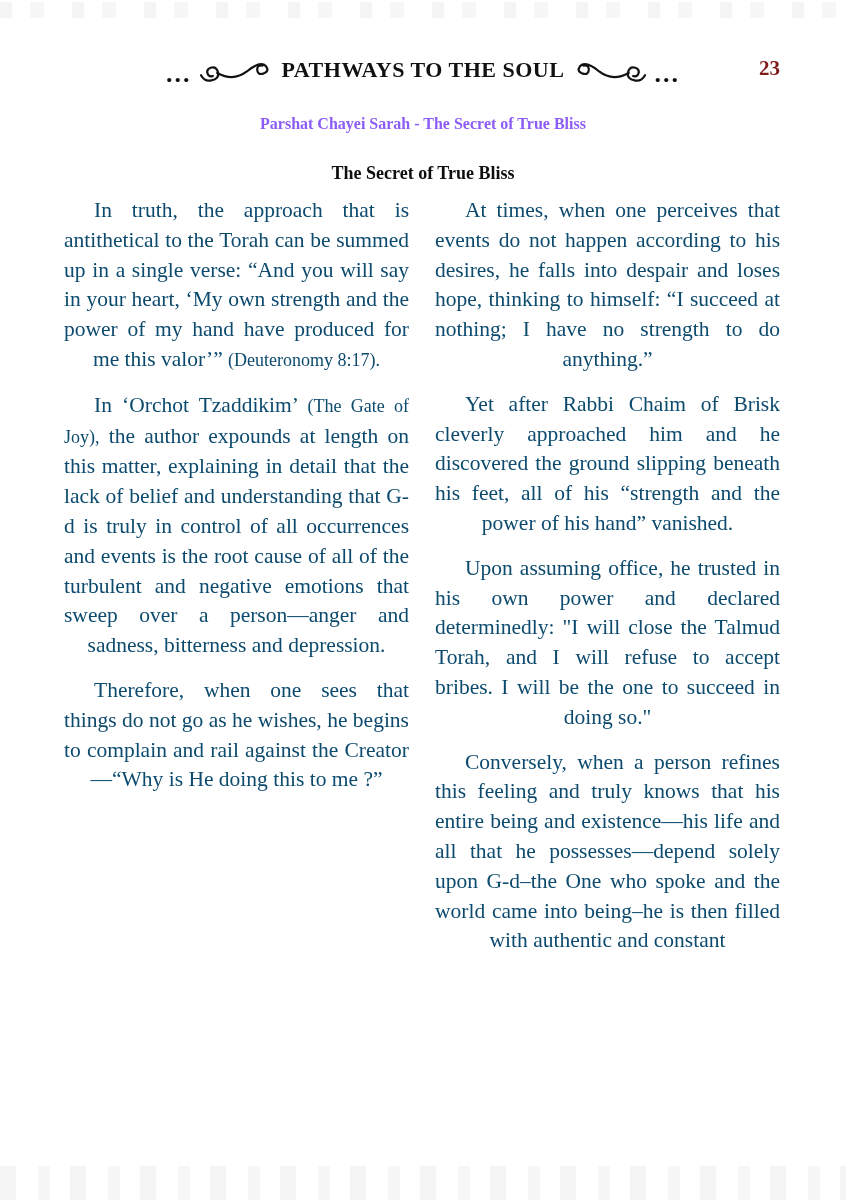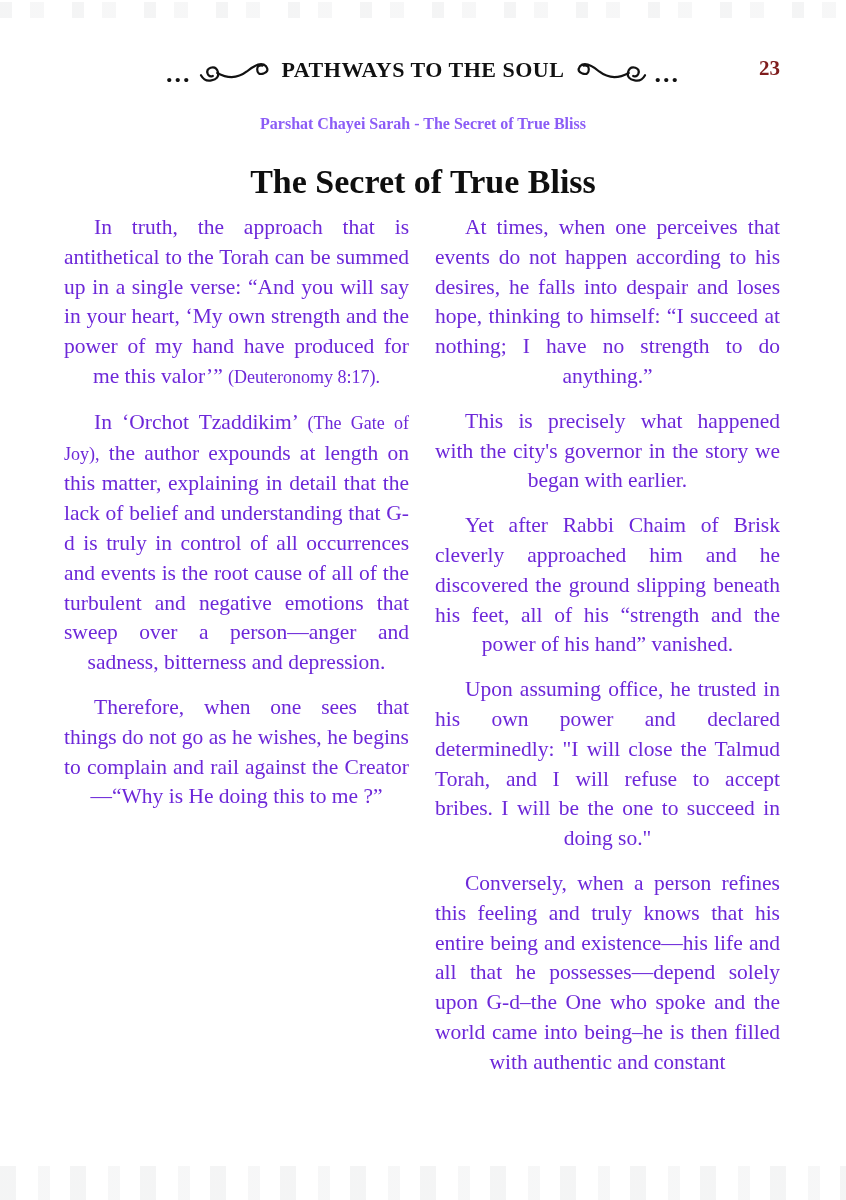--- a/index.html
+++ b/index.html
@@ -84,41 +84,41 @@
   }
   .chapter-subtitle {
     margin-top: 23px;
     font-size: 16px;
     font-weight: bold;
     color: #8b5cf6;
   }
   .section-title {
     margin: 30px 0 6px 0;
     text-align: center;
-    font-size: 34px;
+    font-size: 18px;
     font-weight: bold;
     color: #0f0f0f;
   }
   .columns {
     display: flex;
     gap: 26px;
     padding: 6px 66px 0 64px;
   }
   .col {
     flex: 1 1 0;
     min-width: 0;
   }
   .col p {
     margin: 0 0 15px 0;
     font-size: 21.5px;
     line-height: 29.8px;
     text-align: justify;
     text-align-last: center;
     text-indent: 30px;
-    color: #6d28d9;
+    color: #0c4a6e;
   }
   .col p .small {
     font-size: 18px;
   }
 </style>
 </head>
 <body>
 
 <div class="page">
 
@@ -145,21 +145,20 @@
   <h2 class="section-title">The Secret of True Bliss</h2>
 
   <div class="columns">
     <div class="col">
         <p><span>In truth, the approach that is antithetical to the Torah can be summed up in a single verse: “And you will say in your heart, ‘My own strength and the power of my hand have produced for me this valor’” </span><span class="small">(Deuteronomy 8:17).</span></p>
         <p><span>In ‘Orchot Tzaddikim’ </span><span class="small">(The Gate of Joy),</span><span> the author expounds at length on this matter, explaining in detail that the lack of belief and understanding that G-d is truly in control of all occurrences and events is the root cause of all of the turbulent and negative emotions that sweep over a person—anger and sadness, bitterness and depression.</span></p>
         <p><span>Therefore, when one sees that things do not go as he wishes, he begins to complain and rail against the Creator—“Why is He doing this to me ?”</span></p>
       </div>
     <div class="col">
         <p><span>At times, when one perceives that events do not happen according to his desires, he falls into despair and loses hope, thinking to himself: “I succeed at nothing; I have no strength to do anything.”</span></p>
-        <p><span>This is precisely what happened with the city's governor in the story we began with earlier.</span></p>
         <p><span>Yet after Rabbi Chaim of Brisk cleverly approached him and he discovered the ground slipping beneath his feet, all of his “strength and the power of his hand” vanished.</span></p>
         <p><span>Upon assuming office, he trusted in his own power and declared determinedly: "I will close the Talmud Torah, and I will refuse to accept bribes. I will be the one to succeed in doing so."</span></p>
         <p><span>Conversely, when a person refines this feeling and truly knows that his entire being and existence—his life and all that he possesses—depend solely upon G-d–the One who spoke and the world came into being–he is then filled with authentic and constant</span></p>
       </div>
   </div>
 
   <div class="scan-noise bottom"></div>
 
 </div>
 

